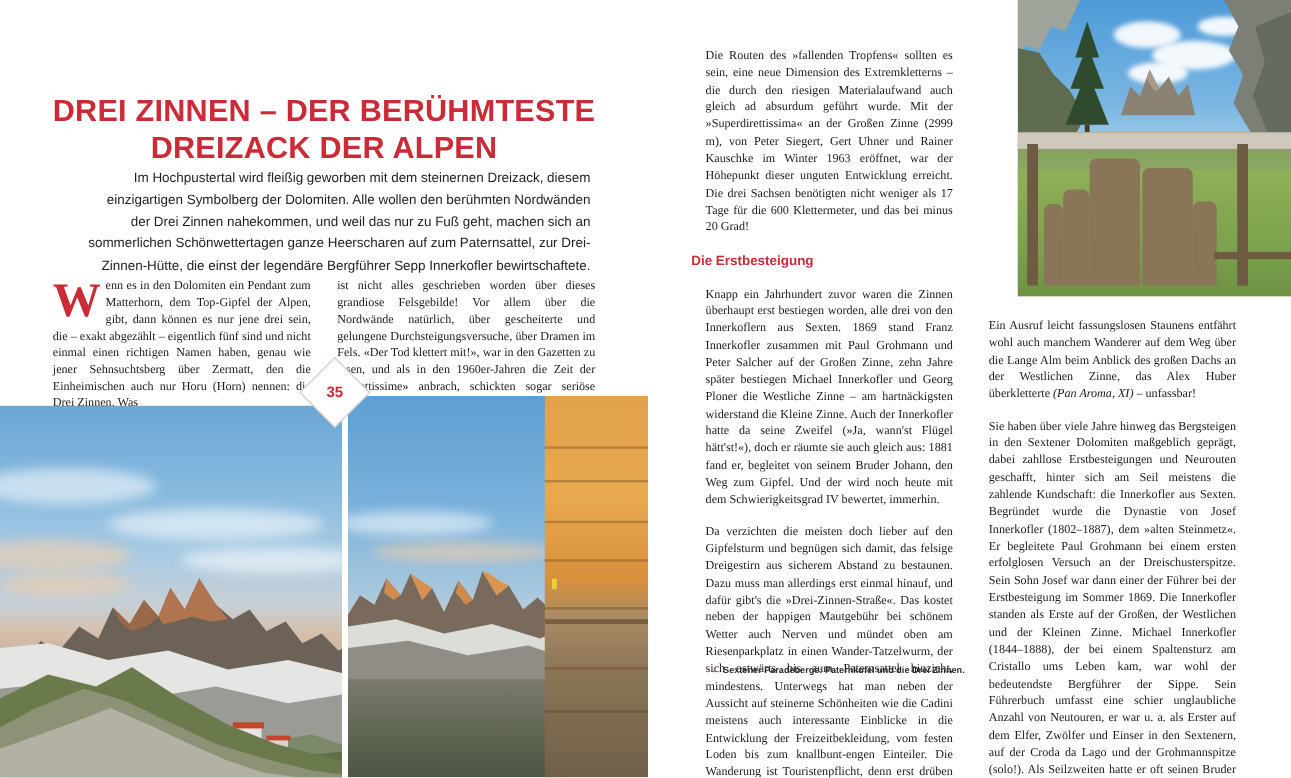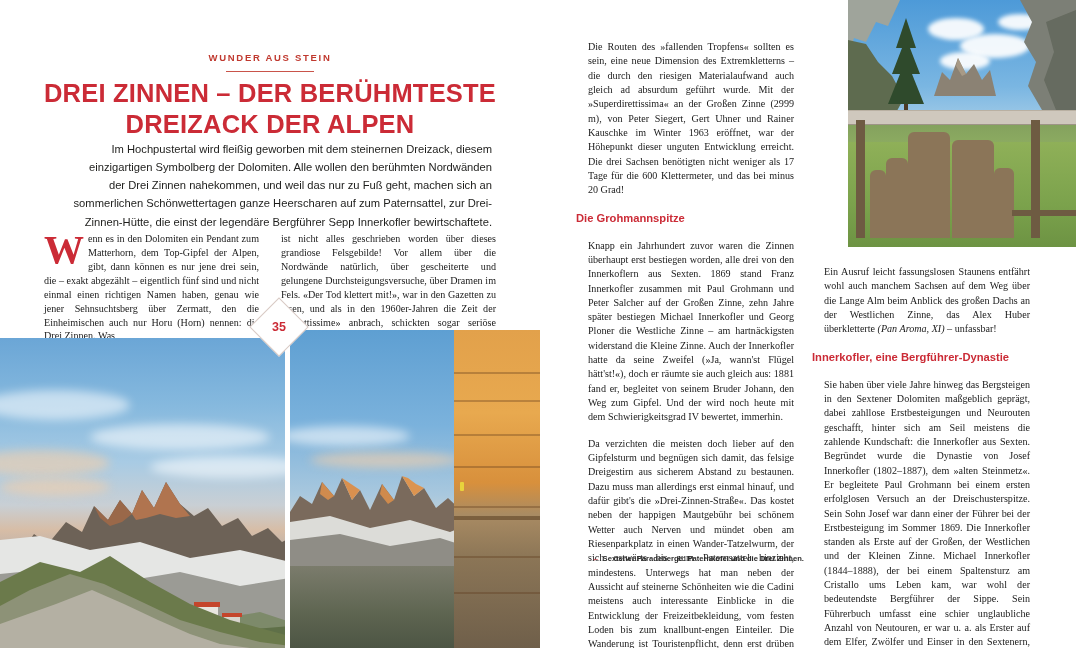--- a/index.html
+++ b/index.html
@@ -280,24 +280,20 @@
 
   .ital { font-style: italic; }
 </style>
 </head>
 <body>
 
 <div class="spread">
 
   <div class="left-page">
 
-    <div class="kicker-wrap">
-      <span class="kicker">WUNDER AUS STEIN</span>
-      <div class="kicker-rule"></div>
-    </div>
 
     <div class="headline">DREI ZINNEN – DER BERÜHMTESTE DREIZACK DER ALPEN</div>
 
     <div class="standfirst">Im Hochpustertal wird fleißig geworben mit dem steinernen Dreizack, diesem einzigartigen Symbolberg der Dolomiten. Alle wollen den berühmten Nordwänden der Drei Zinnen nahekommen, und weil das nur zu Fuß geht, machen sich an sommerlichen Schönwettertagen ganze Heerscharen auf zum Paternsattel, zur Drei-Zinnen-Hütte, die einst der legendäre Bergführer Sepp Innerkofler bewirtschaftete.</div>
 
     <div class="lead-cols">
       <div class="lead-col dropcap-para">Wenn es in den Dolomiten ein Pendant zum Matterhorn, dem Top-Gipfel der Alpen, gibt, dann können es nur jene drei sein, die – exakt abgezählt – eigentlich fünf sind und nicht einmal einen richtigen Namen haben, genau wie jener Sehnsuchtsberg über Zermatt, den die Einheimischen auch nur Horu (Horn) nennen: die Drei Zinnen. Was</div>
       <div class="lead-col">ist nicht alles geschrieben worden über dieses grandiose Felsgebilde! Vor allem über die Nordwände natürlich, über gescheiterte und gelungene Durchsteigungsversuche, über Dramen im Fels. «Der Tod klettert mit!», war in den Gazetten zu lesen, und als in den 1960er-Jahren die Zeit der «Direttissime» anbrach, schickten sogar seriöse Zeitungen Korrespondenten.</div>
     </div>
 
@@ -409,28 +405,27 @@
       <div class="bench-plank" style="left:22px; top:170px; width:16px; height:68px;"></div>
       <div class="bench-plank" style="left:38px; top:158px; width:22px; height:80px;"></div>
       <div class="bench-plank" style="left:60px; top:132px; width:42px; height:106px;"></div>
       <div class="bench-plank" style="left:104px; top:140px; width:42px; height:98px;"></div>
       <div class="bench-plank" style="left:146px; top:168px; width:20px; height:70px;"></div>
       <div style="position:absolute; left:164px; top:210px; right:0; height:6px; background:#6e5b42;"></div>
     </div>
 
     <div class="col col-r1">
       <p>Die Routen des »fallenden Tropfens« sollten es sein, eine neue Dimension des Extremkletterns – die durch den riesigen Materialaufwand auch gleich ad absurdum geführt wurde. Mit der »Superdirettissima« an der Großen Zinne (2999 m), von Peter Siegert, Gert Uhner und Rainer Kauschke im Winter 1963 eröffnet, war der Höhepunkt dieser unguten Entwicklung erreicht. Die drei Sachsen benötigten nicht weniger als 17 Tage für die 600 Klettermeter, und das bei minus 20 Grad!</p>
-      <div class="subhead">Die Grohmannspitze</div>
+      <div class="subhead">Die Erstbesteigung</div>
       <p>Knapp ein Jahrhundert zuvor waren die Zinnen überhaupt erst bestiegen worden, alle drei von den Innerkoflern aus Sexten. 1869 stand Franz Innerkofler zusammen mit Paul Grohmann und Peter Salcher auf der Großen Zinne, zehn Jahre später bestiegen Michael Innerkofler und Georg Ploner die Westliche Zinne – am hartnäckigsten widerstand die Kleine Zinne. Auch der Innerkofler hatte da seine Zweifel (»Ja, wann'st Flügel hätt'st!«), doch er räumte sie auch gleich aus: 1881 fand er, begleitet von seinem Bruder Johann, den Weg zum Gipfel. Und der wird noch heute mit dem Schwierigkeitsgrad IV bewertet, immerhin.</p>
       <p>Da verzichten die meisten doch lieber auf den Gipfelsturm und begnügen sich damit, das felsige Dreigestirn aus sicherem Abstand zu bestaunen. Dazu muss man allerdings erst einmal hinauf, und dafür gibt's die »Drei-Zinnen-Straße«. Das kostet neben der happigen Mautgebühr bei schönem Wetter auch Nerven und mündet oben am Riesenparkplatz in einen Wander-Tatzelwurm, der sich ostwärts bis zum Paternsattel hinzieht, mindestens. Unterwegs hat man neben der Aussicht auf steinerne Schönheiten wie die Cadini meistens auch interessante Einblicke in die Entwicklung der Freizeitbekleidung, vom festen Loden bis zum knallbunt-engen Einteiler. Die Wanderung ist Touristenpflicht, denn erst drüben an dem Geröllsattel gibt's den echten Drei-Zinnen-Blick, erst dort gewinnen die Felsen ihre fantastische Form. An der haben sich, zumindest verbal, schon ungezählte Postkartenschreiber, Gelegenheitslyriker, Bergpoeten aus Berufung die Zähne ausgebissen. Der achtjährige Korbinian, ein echter Bayer, findet angesichts des »unvergleichlichen Felstriumvirats« problemlos das passende Wort: »Geil!«</p>
     </div>
 
     <div class="col col-r2">
-      <p><span>Ein Ausruf leicht fassungslosen Staunens entfährt wohl auch manchem Sachsen auf dem Weg über die Lange Alm beim Anblick des großen Dachs an der Westlichen Zinne, das Alex Huber überkletterte </span><span class="ital">(Pan Aroma, XI)</span><span> – unfassbar!</span></p>
-      <div class="subhead">Innerkofler, eine Bergführer-Dynastie</div>
+      <p><span>Ein Ausruf leicht fassungslosen Staunens entfährt wohl auch manchem Wanderer auf dem Weg über die Lange Alm beim Anblick des großen Dachs an der Westlichen Zinne, das Alex Huber überkletterte </span><span class="ital">(Pan Aroma, XI)</span><span> – unfassbar!</span></p>
       <p>Sie haben über viele Jahre hinweg das Bergsteigen in den Sextener Dolomiten maßgeblich geprägt, dabei zahllose Erstbesteigungen und Neurouten geschafft, hinter sich am Seil meistens die zahlende Kundschaft: die Innerkofler aus Sexten. Begründet wurde die Dynastie von Josef Innerkofler (1802–1887), dem »alten Steinmetz«. Er begleitete Paul Grohmann bei einem ersten erfolglosen Versuch an der Dreischusterspitze. Sein Sohn Josef war dann einer der Führer bei der Erstbesteigung im Sommer 1869. Die Innerkofler standen als Erste auf der Großen, der Westlichen und der Kleinen Zinne. Michael Innerkofler (1844–1888), der bei einem Spaltensturz am Cristallo ums Leben kam, war wohl der bedeutendste Bergführer der Sippe. Sein Führerbuch umfasst eine schier unglaubliche Anzahl von Neutouren, er war u. a. als Erster auf dem Elfer, Zwölfer und Einser in den Sextenern, auf der Croda da Lago und der Grohmannspitze (solo!). Als Seilzweiten hatte er oft seinen Bruder Johann dabei, der ebenfalls gut zu Fuß war, allerdings auch gern und reichlich dem Wein zusprach. Deshalb – behauptet zumindest eine Anekdote – sperrte ihn Michael vor einer Tour häufig in den Stall, damit sie beide anderntags nüchtern aufbrechen konnten.</p>
     </div>
 
     <div class="caption">
       <div>
         <span class="arrow">←</span><span>Sextener Paradeberge: Paternkofel und die Drei Zinnen.</span>
       </div>
     </div>
 
   </div>

